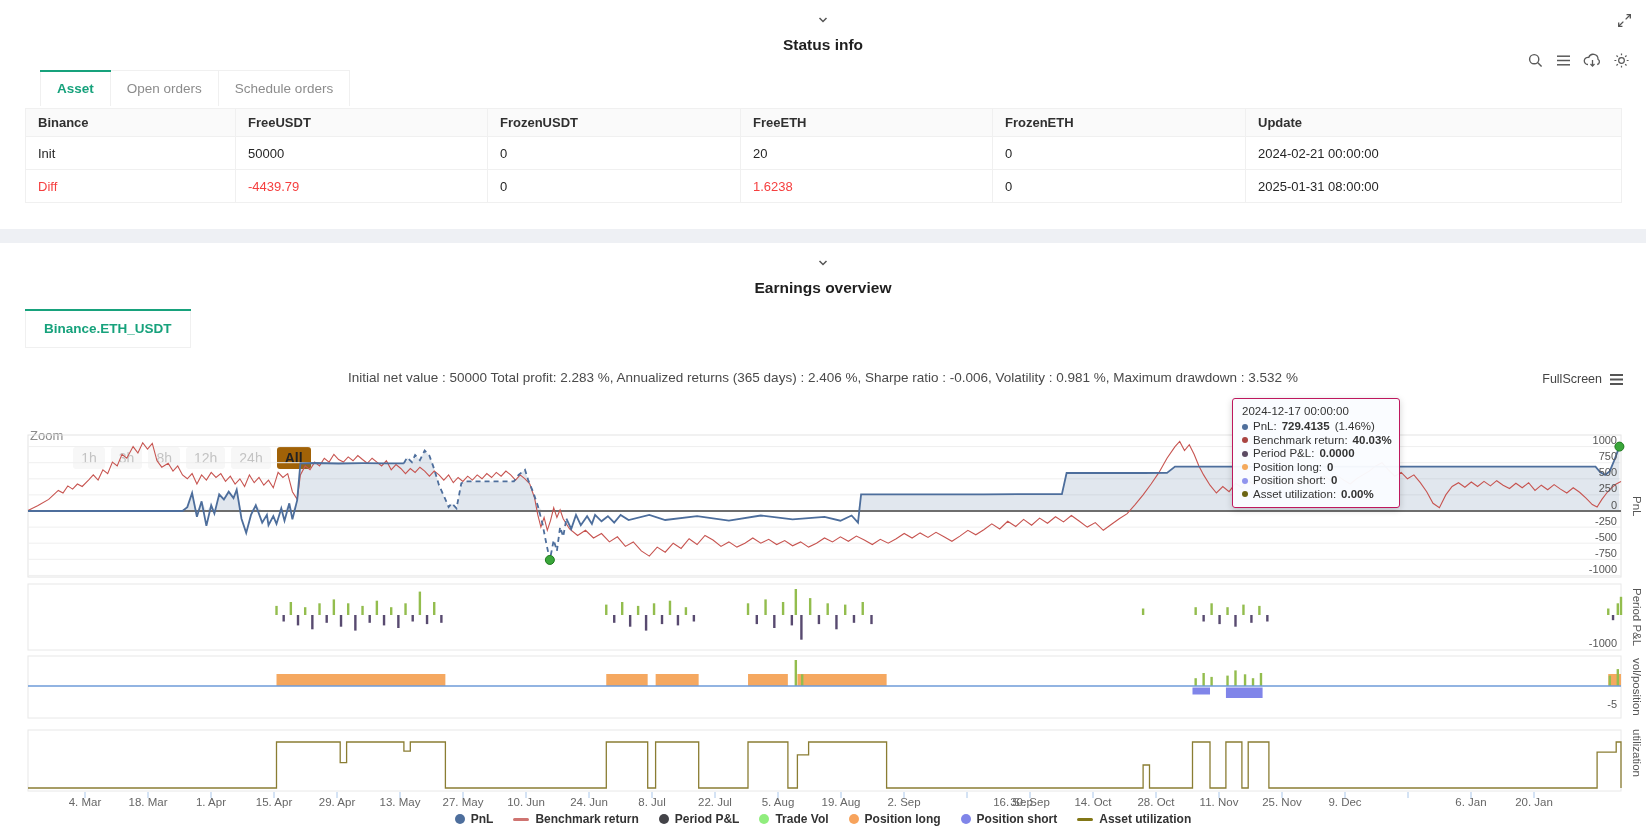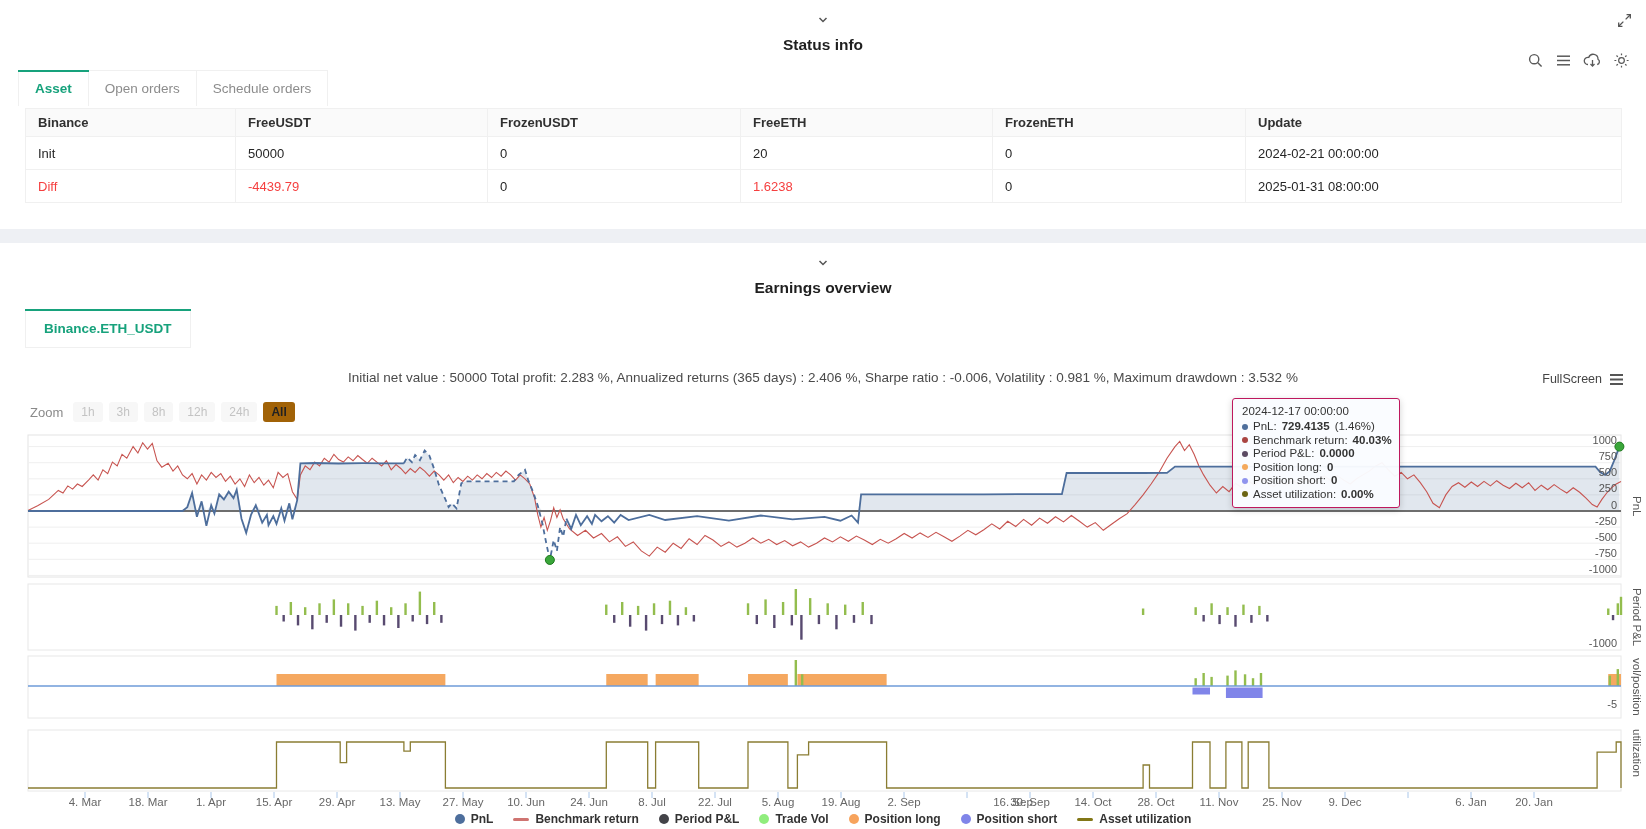--- a/index.html
+++ b/index.html
@@ -4,21 +4,21 @@
 <style>
   * { margin:0; padding:0; box-sizing:border-box; }
   html,body { width:1646px; height:829px; overflow:hidden; background:#fff;
     font-family:"Liberation Sans", sans-serif; color:#262626; }
   .sec-header { display:flex; align-items:center; gap:10px; padding:14px 24px 0 24px;flex-direction:column; }
   .sec-title { font-size:15.5px; font-weight:bold; color:#1f1f1f; }
   .chev { display:inline-flex; cursor:pointer; color:#555; }
   .corner-expand { position:absolute; top:13px; right:14px; cursor:pointer; }
 
   
-  .tabs { display:flex; margin:16px 0 0 18px; }
+  .tabs { display:flex; margin:16px 0 0 40px; }
   .tab { font-size:13.5px; padding:10px 16px; border:1px solid #f0f0f0; border-bottom:none;
          color:#8c8c8c; background:#fff; cursor:pointer; position:relative; }
   .tab.active { color:var(--accent); font-weight:bold; }
   .tab.active::before { content:""; position:absolute; top:-1px; left:-1px; right:-1px; height:2px; background:var(--accent); }
   .tab + .tab { border-left:none; }
 
   .toolbar-icons { position:absolute; top:52px; right:16px; display:flex; gap:11px; align-items:center; }
   .toolbar-icons svg { cursor:pointer; }
 
   
@@ -34,21 +34,21 @@
           padding:11px 18px; border:1px solid #f0f0f0; position:relative; cursor:pointer; }
   .etab::before { content:""; position:absolute; top:-1px; left:-1px; right:-1px; height:2px; background:var(--accent); }
 
   .chart-wrap { position:relative; width:1646px; height:488px; }
   .stats-line { position:absolute; top:22px; left:0; width:100%; text-align:center; font-size:13.5px; color:#4a4a4a; }
   .fullscreen { position:absolute; top:24px; right:22px; display:flex; align-items:center; gap:7px;
                 font-size:12.5px; color:#444; cursor:pointer; }
 
   .zoom-row { position:absolute; top:54px; left:30px; display:flex; align-items:center; gap:6px; }
   .zoom-label { font-size:13px; color:#8a8a8a; margin-right:4px; }
-  .zbtn { font-size:12px; padding:3px 8px; border-radius:3px; background:#f7f7f7; color:#c3c3c3; border:none; }
+  .zbtn { font-size:14px; padding:3px 8px; border-radius:3px; background:#f7f7f7; color:#c3c3c3; border:none;margin-top:45px; }
   .zbtn.active { background:#a16207; color:#222; font-weight:bold; cursor:pointer; }
 
   .panel { position:absolute; left:0; width:1646px; }
   #p1 { top:86px; } #p2 { top:235px; } #p3 { top:307px; } #p4 { top:381px; }
   #xticks { top:444px; }
   .xlabels { position:absolute; top:448px; left:0; width:1646px; height:16px; }
   .xlabels span { position:absolute; width:70px; margin-left:-35px; text-align:center; font-size:11.5px; color:#666; }
 
   .legend { position:absolute; top:464px; left:0; width:1646px; display:flex; justify-content:center; gap:20px; align-items:center; }
   .litem { display:flex; align-items:center; gap:6px; font-size:12px; font-weight:bold; color:#333; cursor:pointer; }

